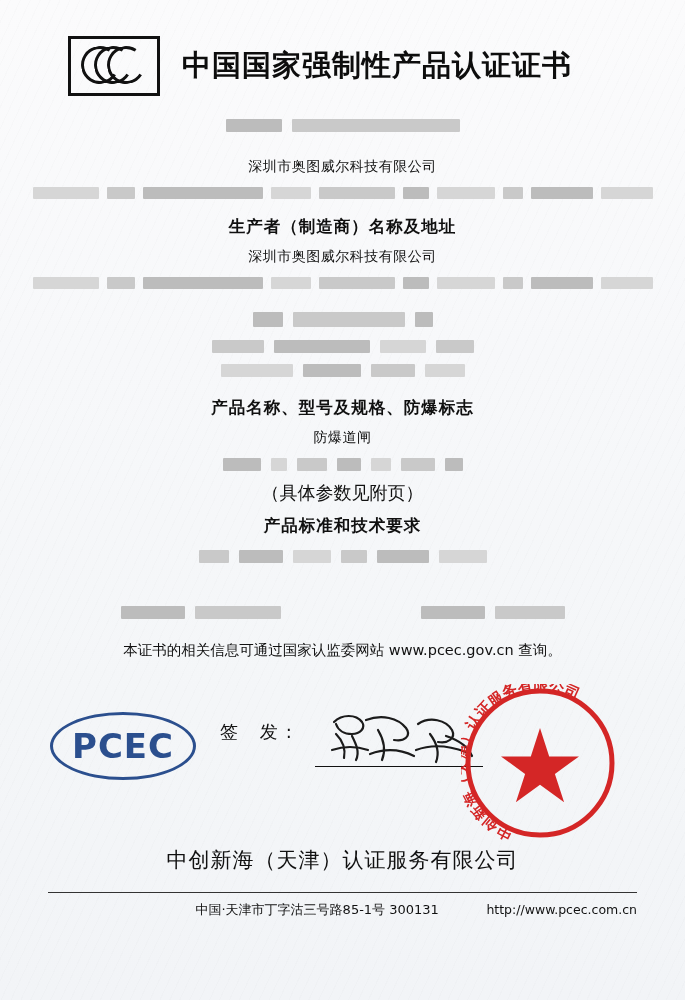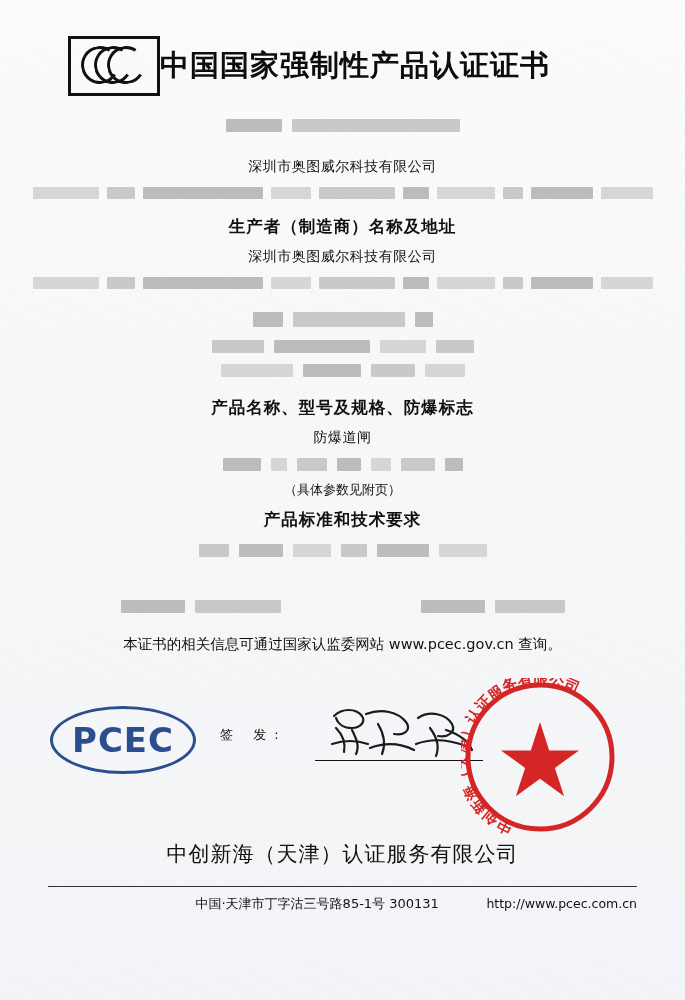--- a/index.html
+++ b/index.html
@@ -77,20 +77,21 @@
   }
   .ccc-mark .cs span:nth-child(1) { left: 0px; }
   .ccc-mark .cs span:nth-child(2) { left: 13px; }
   .ccc-mark .cs span:nth-child(3) { left: 26px; }
 
   .title-main {
     font-family: Liberation Mono, monospace;
     font-size: 29px;
     font-weight: bold;
     letter-spacing: 1px;
+    margin-left: 22px;
     color: #0d0d0d;
     white-space: nowrap;
   }
 
   
   .redact {
     display: inline-block;
     background: #c9c9c9;
     border-radius: 1px;
     vertical-align: middle;
@@ -116,21 +117,21 @@
     color: #101010;
   }
   .value-cn {
     font-family: "DejaVu Sans", "Liberation Sans", sans-serif;
     font-size: 14px;
     color: #111;
     letter-spacing: 0.5px;
   }
   .smallnote {
     font-family: "DejaVu Sans", "Liberation Sans", sans-serif;
-    font-size: 13px;
+    font-size: 18px;
     color: #111;
   }
 
   .sp6 { height: 6px; }
   .sp8 { height: 8px; }
   .sp10 { height: 10px; }
   .sp16 { height: 16px; }
   .sp20 { height: 20px; }
 
   
@@ -186,23 +187,23 @@
     justify-content: center;
     color: #2b4f8e;
     font-family: "DejaVu Sans", "Liberation Sans", sans-serif;
     font-weight: bold;
     font-size: 34px;
     letter-spacing: 1px;
   }
   .sign-label {
     position: absolute;
     left: 190px;
-    top: 48px;
-    font-family: "DejaVu Sans", "Liberation Sans", sans-serif;
-    font-size: 13px;
+    top: 36px;
+    font-family: "DejaVu Sans", "Liberation Sans", sans-serif;
+    font-size: 18px;
     letter-spacing: 8px;
     color: #111;
   }
   .sign-line {
     position: absolute;
     left: 285px;
     top: 82px;
     width: 168px;
     border-bottom: 1.5px solid #111;
   }

